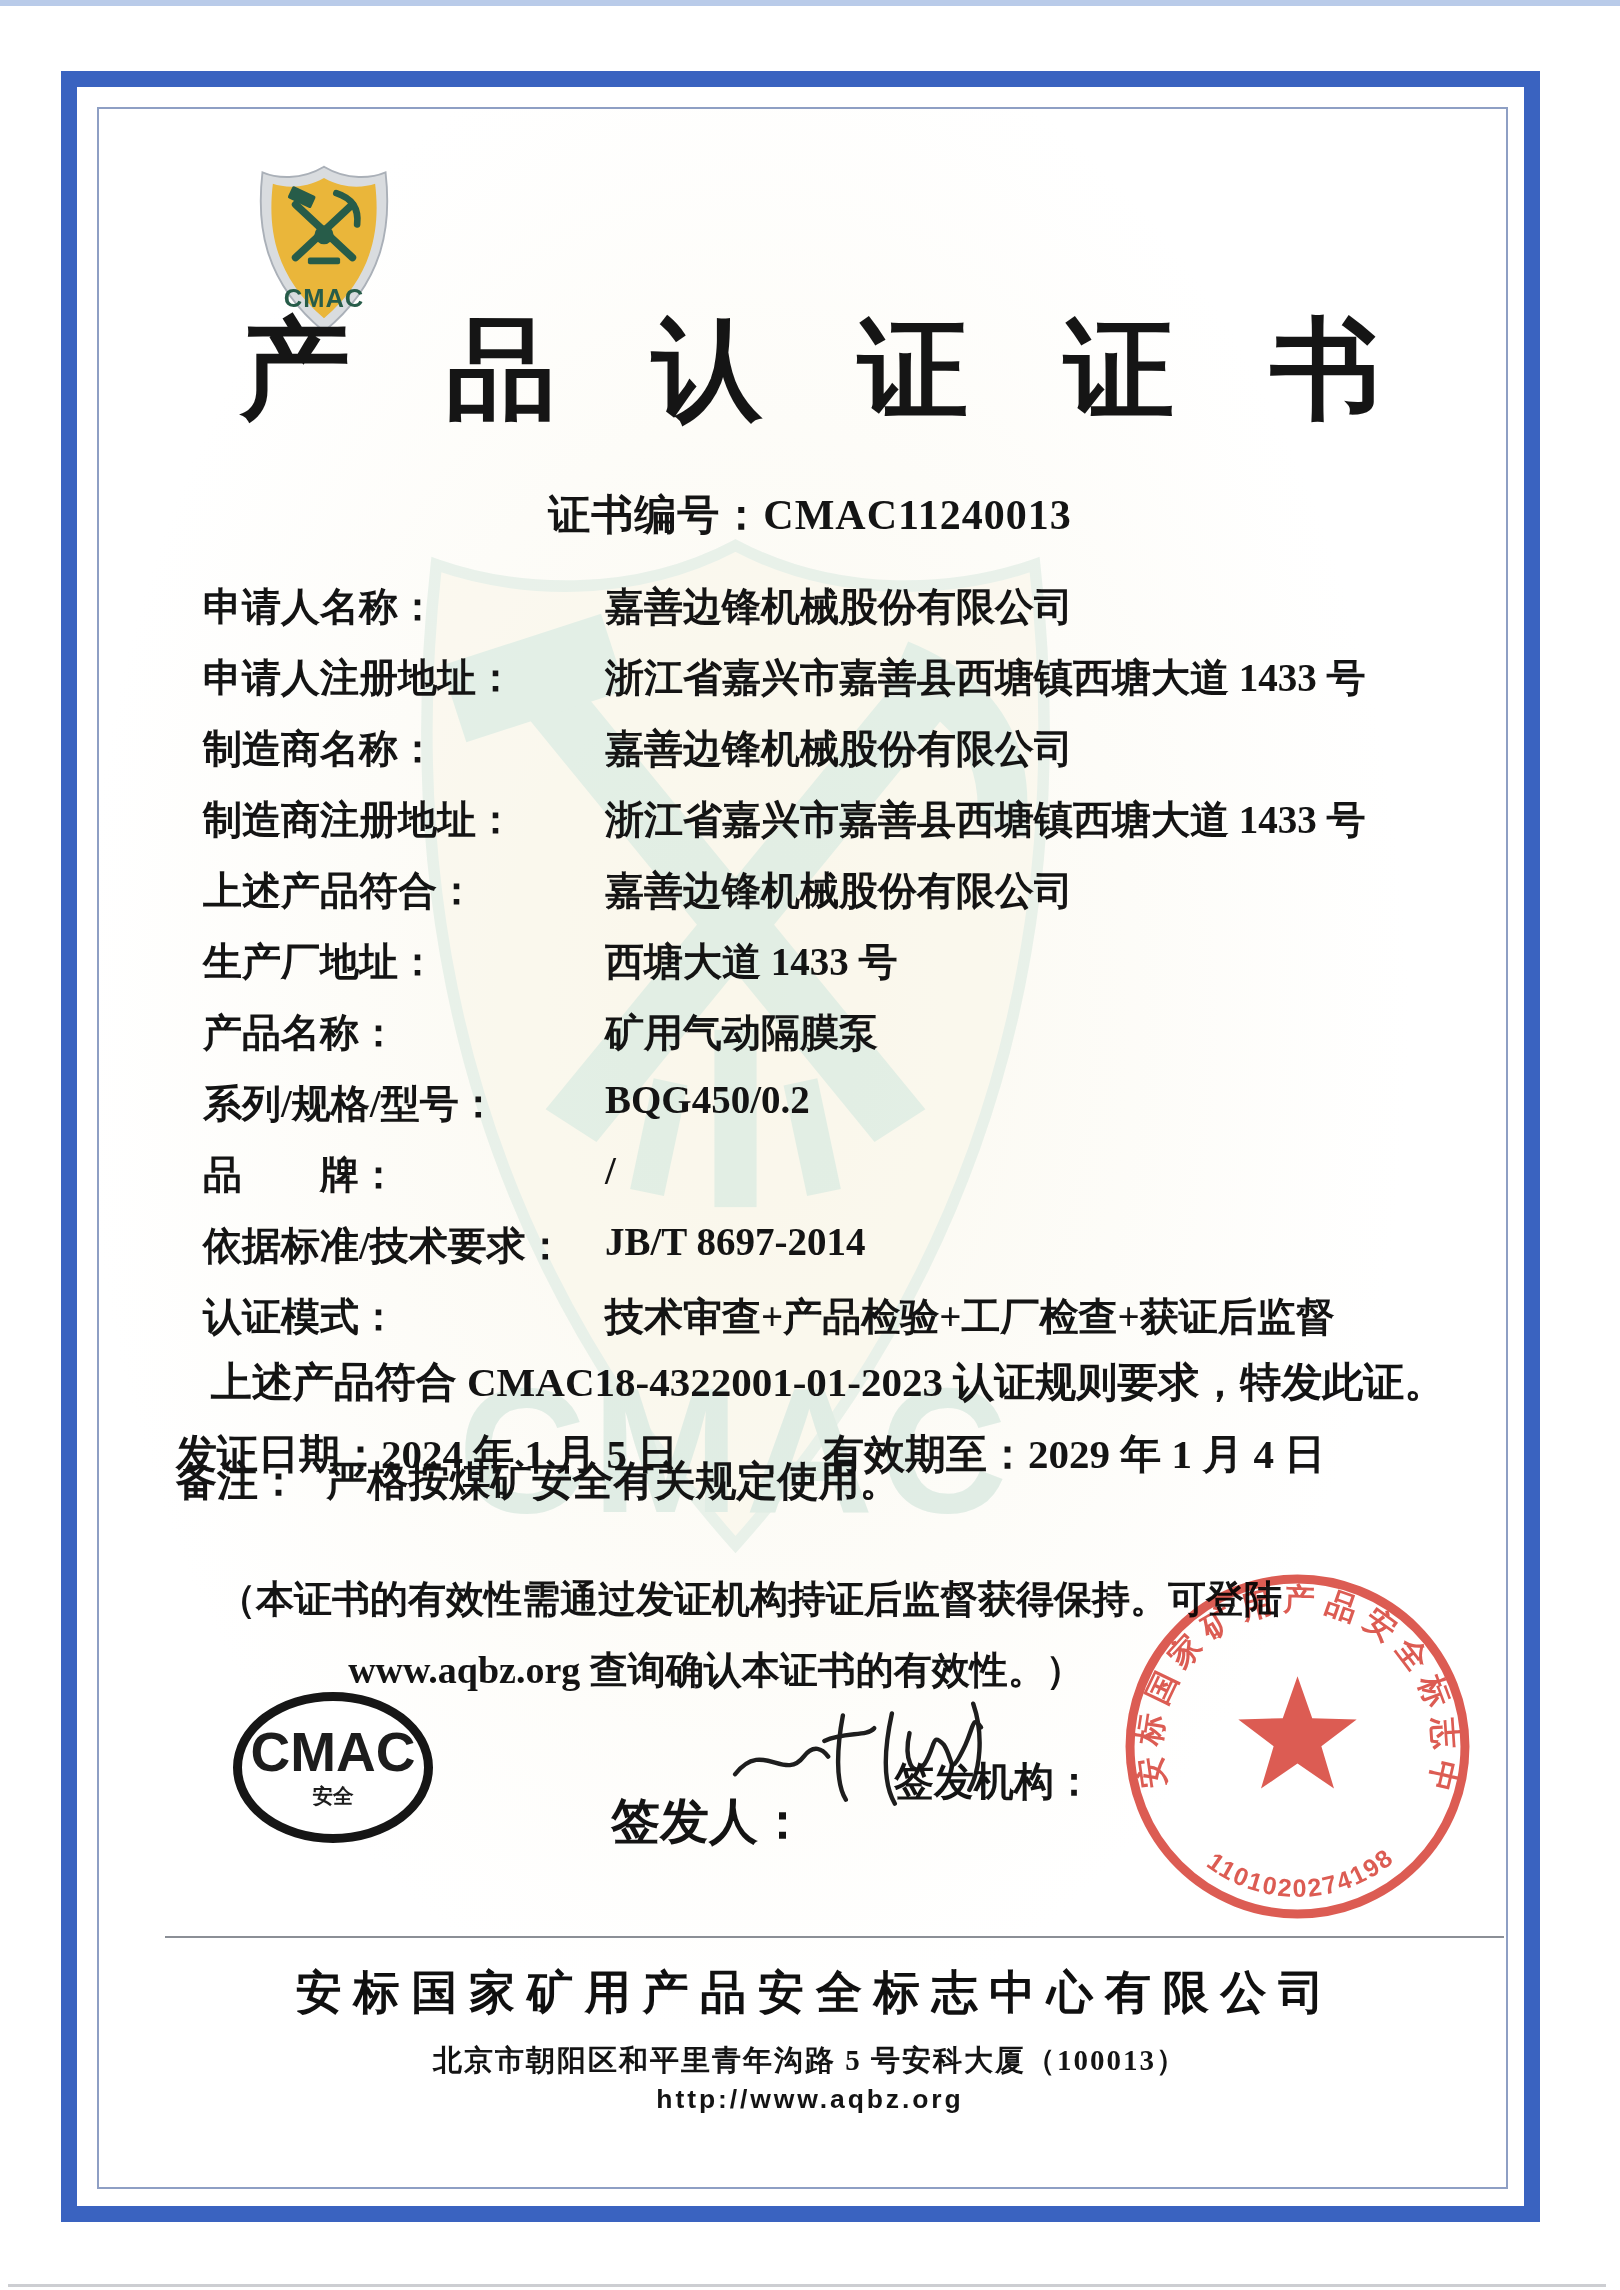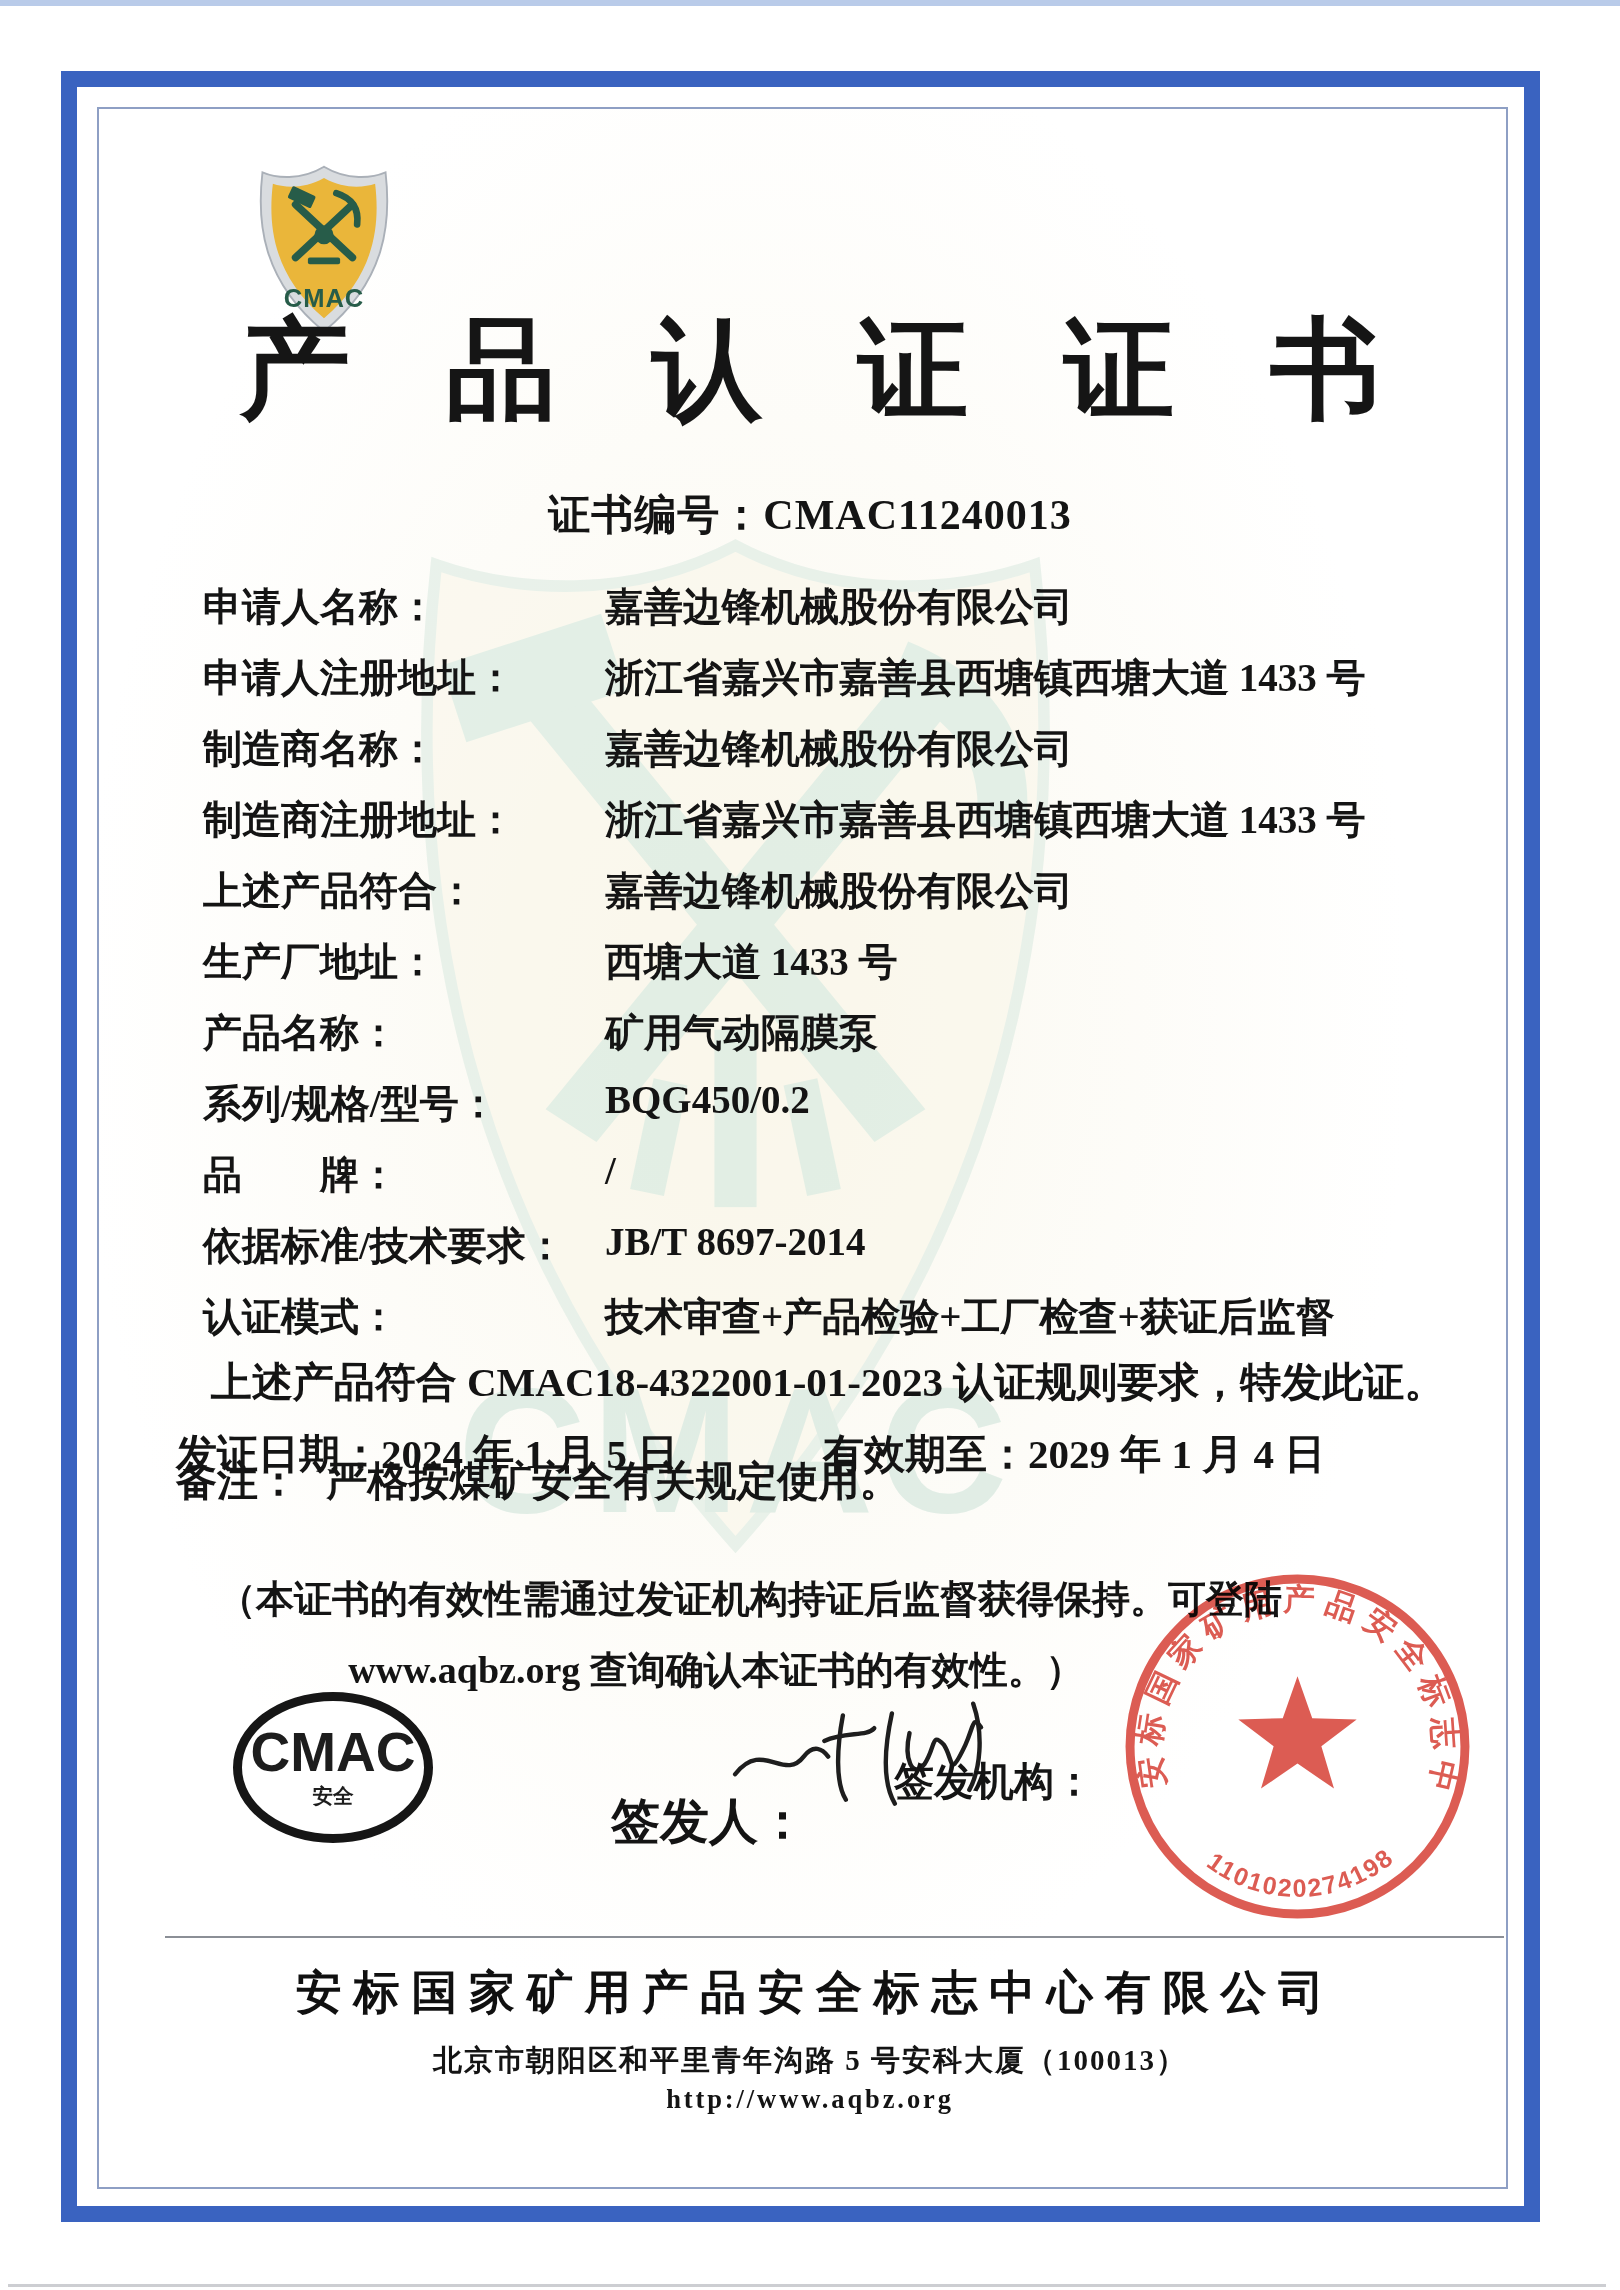--- a/index.html
+++ b/index.html
@@ -65,21 +65,21 @@
   .seal{position:absolute;left:1117px;top:1566px;width:361px;height:361px;opacity:.88;mix-blend-mode:multiply;}
 
   .footer-rule{position:absolute;left:165px;top:1936px;width:1339px;height:2px;background:#8b8f96;}
   .footer-company{
     position:absolute;left:0;top:1962px;width:100%;text-align:center;padding-left:11.8px;box-sizing:border-box;
     font-family:"Liberation Sans","DejaVu Sans",sans-serif;
     font-size:46px;font-weight:900;letter-spacing:11.8px;color:#101010;white-space:nowrap;
   }
   .footer-address{position:absolute;left:0;top:2041px;width:100%;text-align:center;font-size:29px;font-weight:bold;letter-spacing:2px;}
   .footer-url{position:absolute;left:0;top:2084px;width:100%;text-align:center;
-    font-family:Liberation Serif, serif;font-size:26.5px;font-weight:bold;letter-spacing:2.9px;}
+    font-family:Liberation Sans, sans-serif;font-size:26.5px;font-weight:bold;letter-spacing:2.9px;}
 </style>
 </head>
 <body>
 
 <div class="scan-edge-top"></div>
 <div class="scan-edge-bottom"></div>
 
 <div class="frame-outer"></div>
 <div class="frame-inner"></div>
 <div class="paper-tint"></div>

